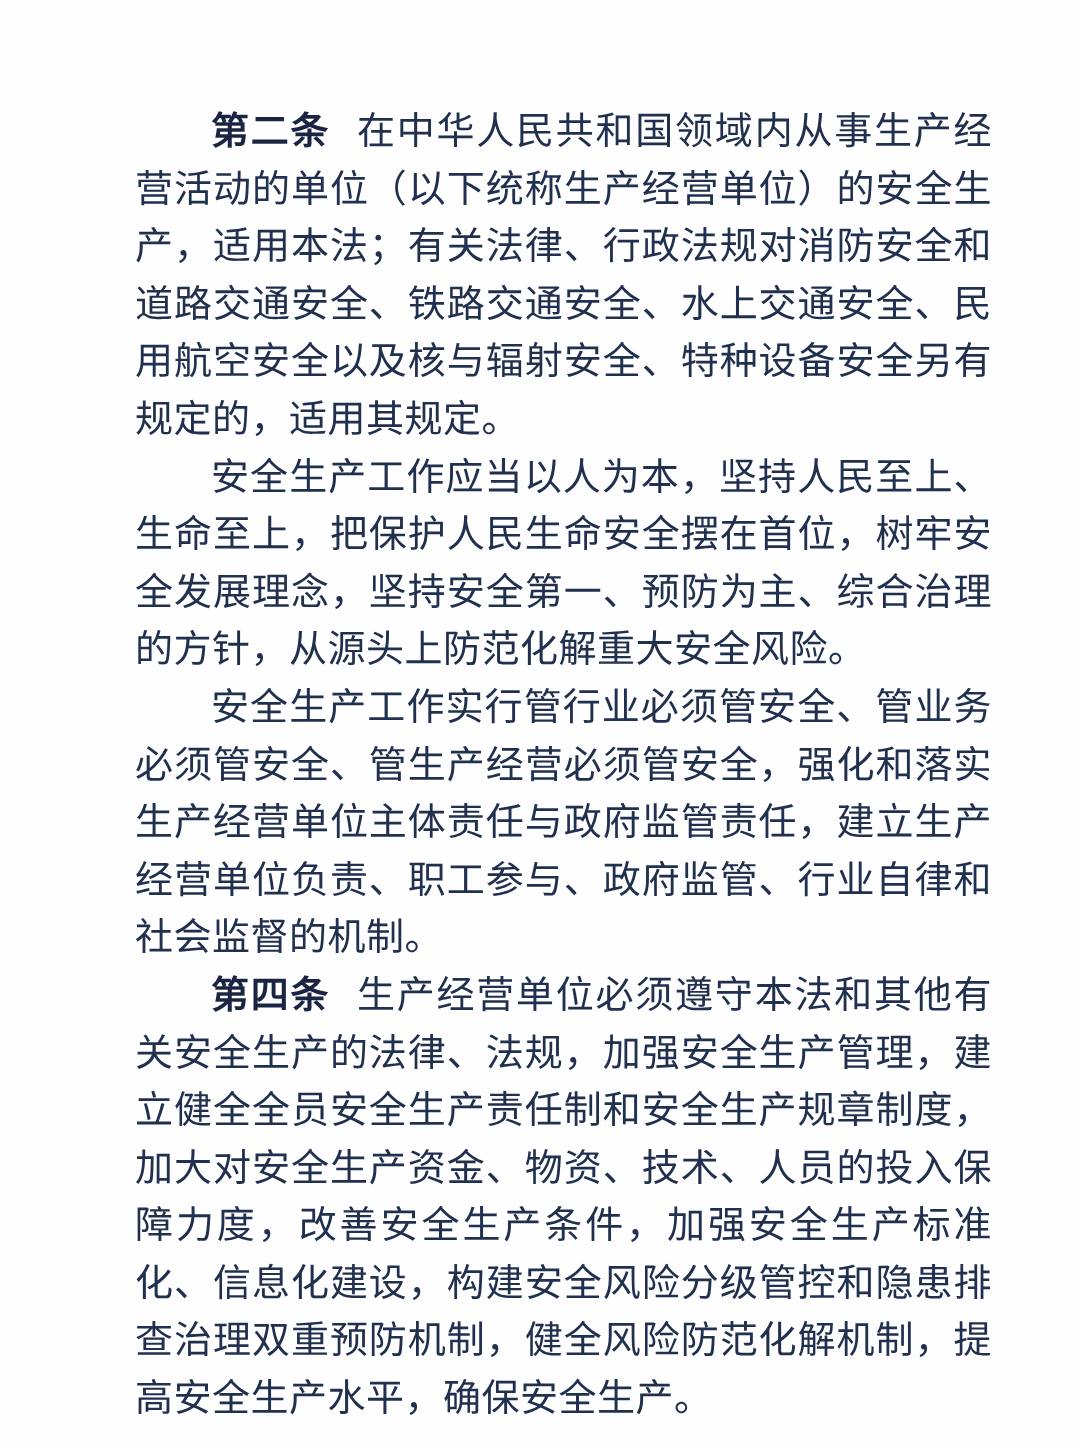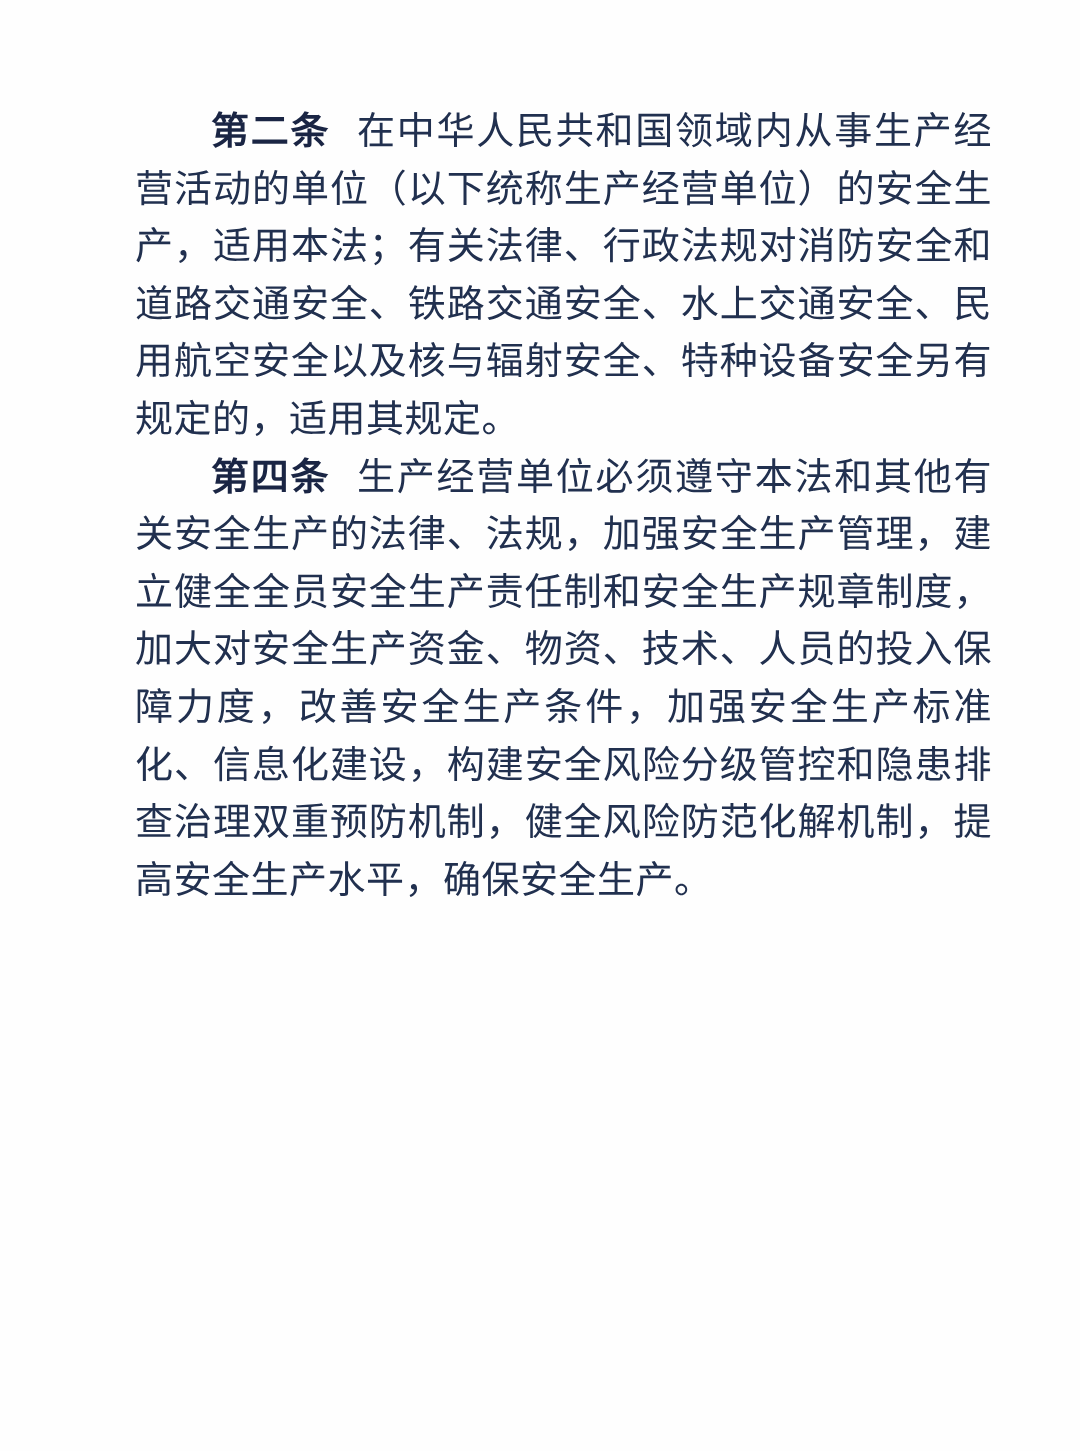--- a/index.html
+++ b/index.html
@@ -43,18 +43,20 @@
 </style>
 </head>
 <body>
 
 <div class="page">
   <div class="doc-body">
 
     <p class="para"><span class="article-label">第二条</span><span class="para-text">在中华人民共和国领域内从事生产经营活动的单位（以下统称生产经营单位）的安全生产，适用本法；有关法律、行政法规对消防安全和道路交通安全、铁路交通安全、水上交通安全、民用航空安全以及核与辐射安全、特种设备安全另有规定的，适用其规定。</span></p>
 
 
+    <p class="para"><span class="para-text">安全生产工作应当以人为本，坚持人民至上、生命至上，把保护人民生命安全摆在首位，树牢安全发展理念，坚持安全第一、预防为主、综合治理的方针，从源头上防范化解重大安全风险。</span></p>
 
+    <p class="para"><span class="para-text">安全生产工作实行管行业必须管安全、管业务必须管安全、管生产经营必须管安全，强化和落实生产经营单位主体责任与政府监管责任，建立生产经营单位负责、职工参与、政府监管、行业自律和社会监督的机制。</span></p>
 
     <p class="para"><span class="article-label">第四条</span><span class="para-text">生产经营单位必须遵守本法和其他有关安全生产的法律、法规，加强安全生产管理，建立健全全员安全生产责任制和安全生产规章制度，加大对安全生产资金、物资、技术、人员的投入保障力度，改善安全生产条件，加强安全生产标准化、信息化建设，构建安全风险分级管控和隐患排查治理双重预防机制，健全风险防范化解机制，提高安全生产水平，确保安全生产。</span></p>
 
   </div>
 </div>
 
 </body></html>

